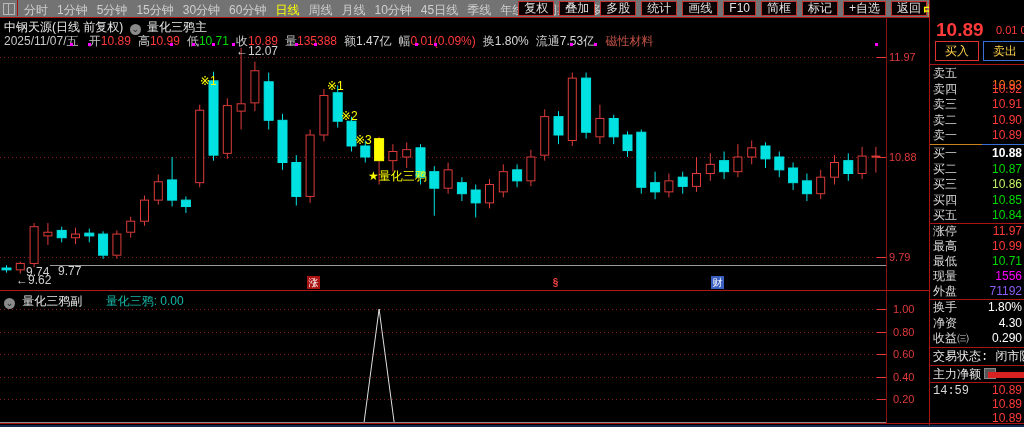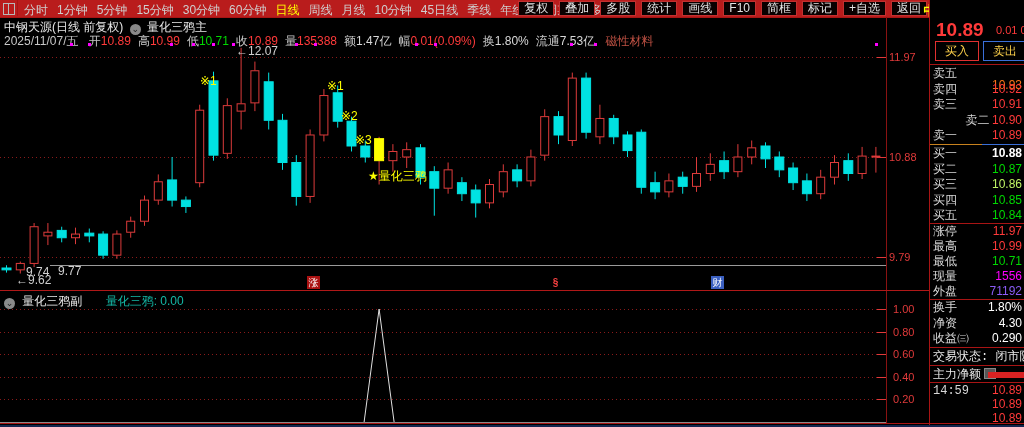--- a/index.html
+++ b/index.html
@@ -1,19 +1,19 @@
 <!DOCTYPE html>
 <html><head>
 <meta charset="utf-8">
 <style>
   html,body{margin:0;padding:0;background:#000;}
   #app{position:relative;width:1024px;height:427px;background:#000;overflow:hidden;
        font-family:"Liberation Sans","DejaVu Sans",sans-serif;font-size:12px;color:#ddd;}
   
-  #toolbar{position:absolute;left:0;top:0;width:1024px;height:17px;border-bottom:1px solid #a81414;background:#b91c1c;}
+  #toolbar{position:absolute;left:0;top:0;width:1024px;height:17px;border-bottom:1px solid #a81414;background:#737373;}
   #win-icon{position:absolute;left:3px;top:3px;width:10px;height:10px;border:1px solid #b8b8b8;}
   #win-icon:before{content:"";position:absolute;left:4px;top:0;width:1px;height:10px;background:#b8b8b8;}
   #tb-divider{position:absolute;left:17px;top:0;width:1px;height:16px;background:#a81414;}
   #periods{position:absolute;left:24px;top:2px;display:flex;gap:9px;white-space:nowrap;color:#cfcfcf;}
   .period{cursor:default;}
   .period.active{color:#ffff00;}
   #tb-buttons{position:absolute;right:97px;top:1px;display:flex;gap:5px;}
   .tb-btn{border:1px solid #c23030;color:#e2e2e2;padding:0 5px;height:13px;line-height:13px;background:#0a0000;}
   #tb-stock{position:absolute;right:1px;top:2px;white-space:nowrap;font-weight:bold;font-size:13px;}
   #tb-stock .nm{color:#ffff00;}
@@ -390,21 +390,21 @@
     <div id="ask-bid-divider"></div>
     <div class="p-hline" style="top:223px;"></div>
     <div class="p-hline" style="top:299px;"></div>
     <div class="p-hline" style="top:347px;"></div>
     <div class="p-hline" style="top:365px;"></div>
     <div class="p-hline" style="top:382px;"></div>
     <div id="p-rows">
         <div class="p-row" style="top: 66px;"><span class="lb">卖五</span><span class="vl" style="color: #f97316; margin-top: 12px;">10.93</span></div>
         <div class="p-row" style="top: 81.5px;"><span class="lb">卖四</span><span class="vl" style="color: rgb(255, 58, 58);">10.92</span></div>
         <div class="p-row" style="top: 97px;"><span class="lb">卖三</span><span class="vl" style="color: rgb(255, 58, 58);">10.91</span></div>
-        <div class="p-row" style="top: 112.5px; text-align: center;"><span class="lb">卖二</span><span class="vl" style="color: rgb(255, 58, 58);">10.90</span></div>
+        <div class="p-row" style="top: 112.5px;"><span class="lb">卖二</span><span class="vl" style="color: rgb(255, 58, 58);">10.90</span></div>
         <div class="p-row" style="top: 128px;"><span class="lb">卖一</span><span class="vl" style="color: rgb(255, 58, 58);">10.89</span></div>
         <div class="p-row" style="top: 146px;"><span class="lb">买一</span><span class="vl" style="color: rgb(255, 255, 255); font-weight: bold;">10.88</span></div>
         <div class="p-row" style="top: 161.5px;"><span class="lb">买二</span><span class="vl" style="color: rgb(0, 216, 0);">10.87</span></div>
         <div class="p-row" style="top: 177px;"><span class="lb">买三</span><span class="vl" style="color: #bef264;">10.86</span></div>
         <div class="p-row" style="top: 192.5px;"><span class="lb">买四</span><span class="vl" style="color: rgb(0, 216, 0);">10.85</span></div>
         <div class="p-row" style="top: 208px;"><span class="lb">买五</span><span class="vl" style="color: rgb(0, 216, 0);">10.84</span></div>
         <div class="p-row" style="top: 224px;"><span class="lb">涨停</span><span class="vl" style="color: rgb(255, 58, 58);">11.97</span></div>
         <div class="p-row" style="top: 239px;"><span class="lb">最高</span><span class="vl" style="color: rgb(255, 58, 58);">10.99</span></div>
         <div class="p-row" style="top: 254px;"><span class="lb">最低</span><span class="vl" style="color: rgb(0, 216, 0);">10.71</span></div>
         <div class="p-row" style="top: 269px;"><span class="lb">现量</span><span class="vl" style="color: rgb(255, 0, 255);">1556</span></div>

